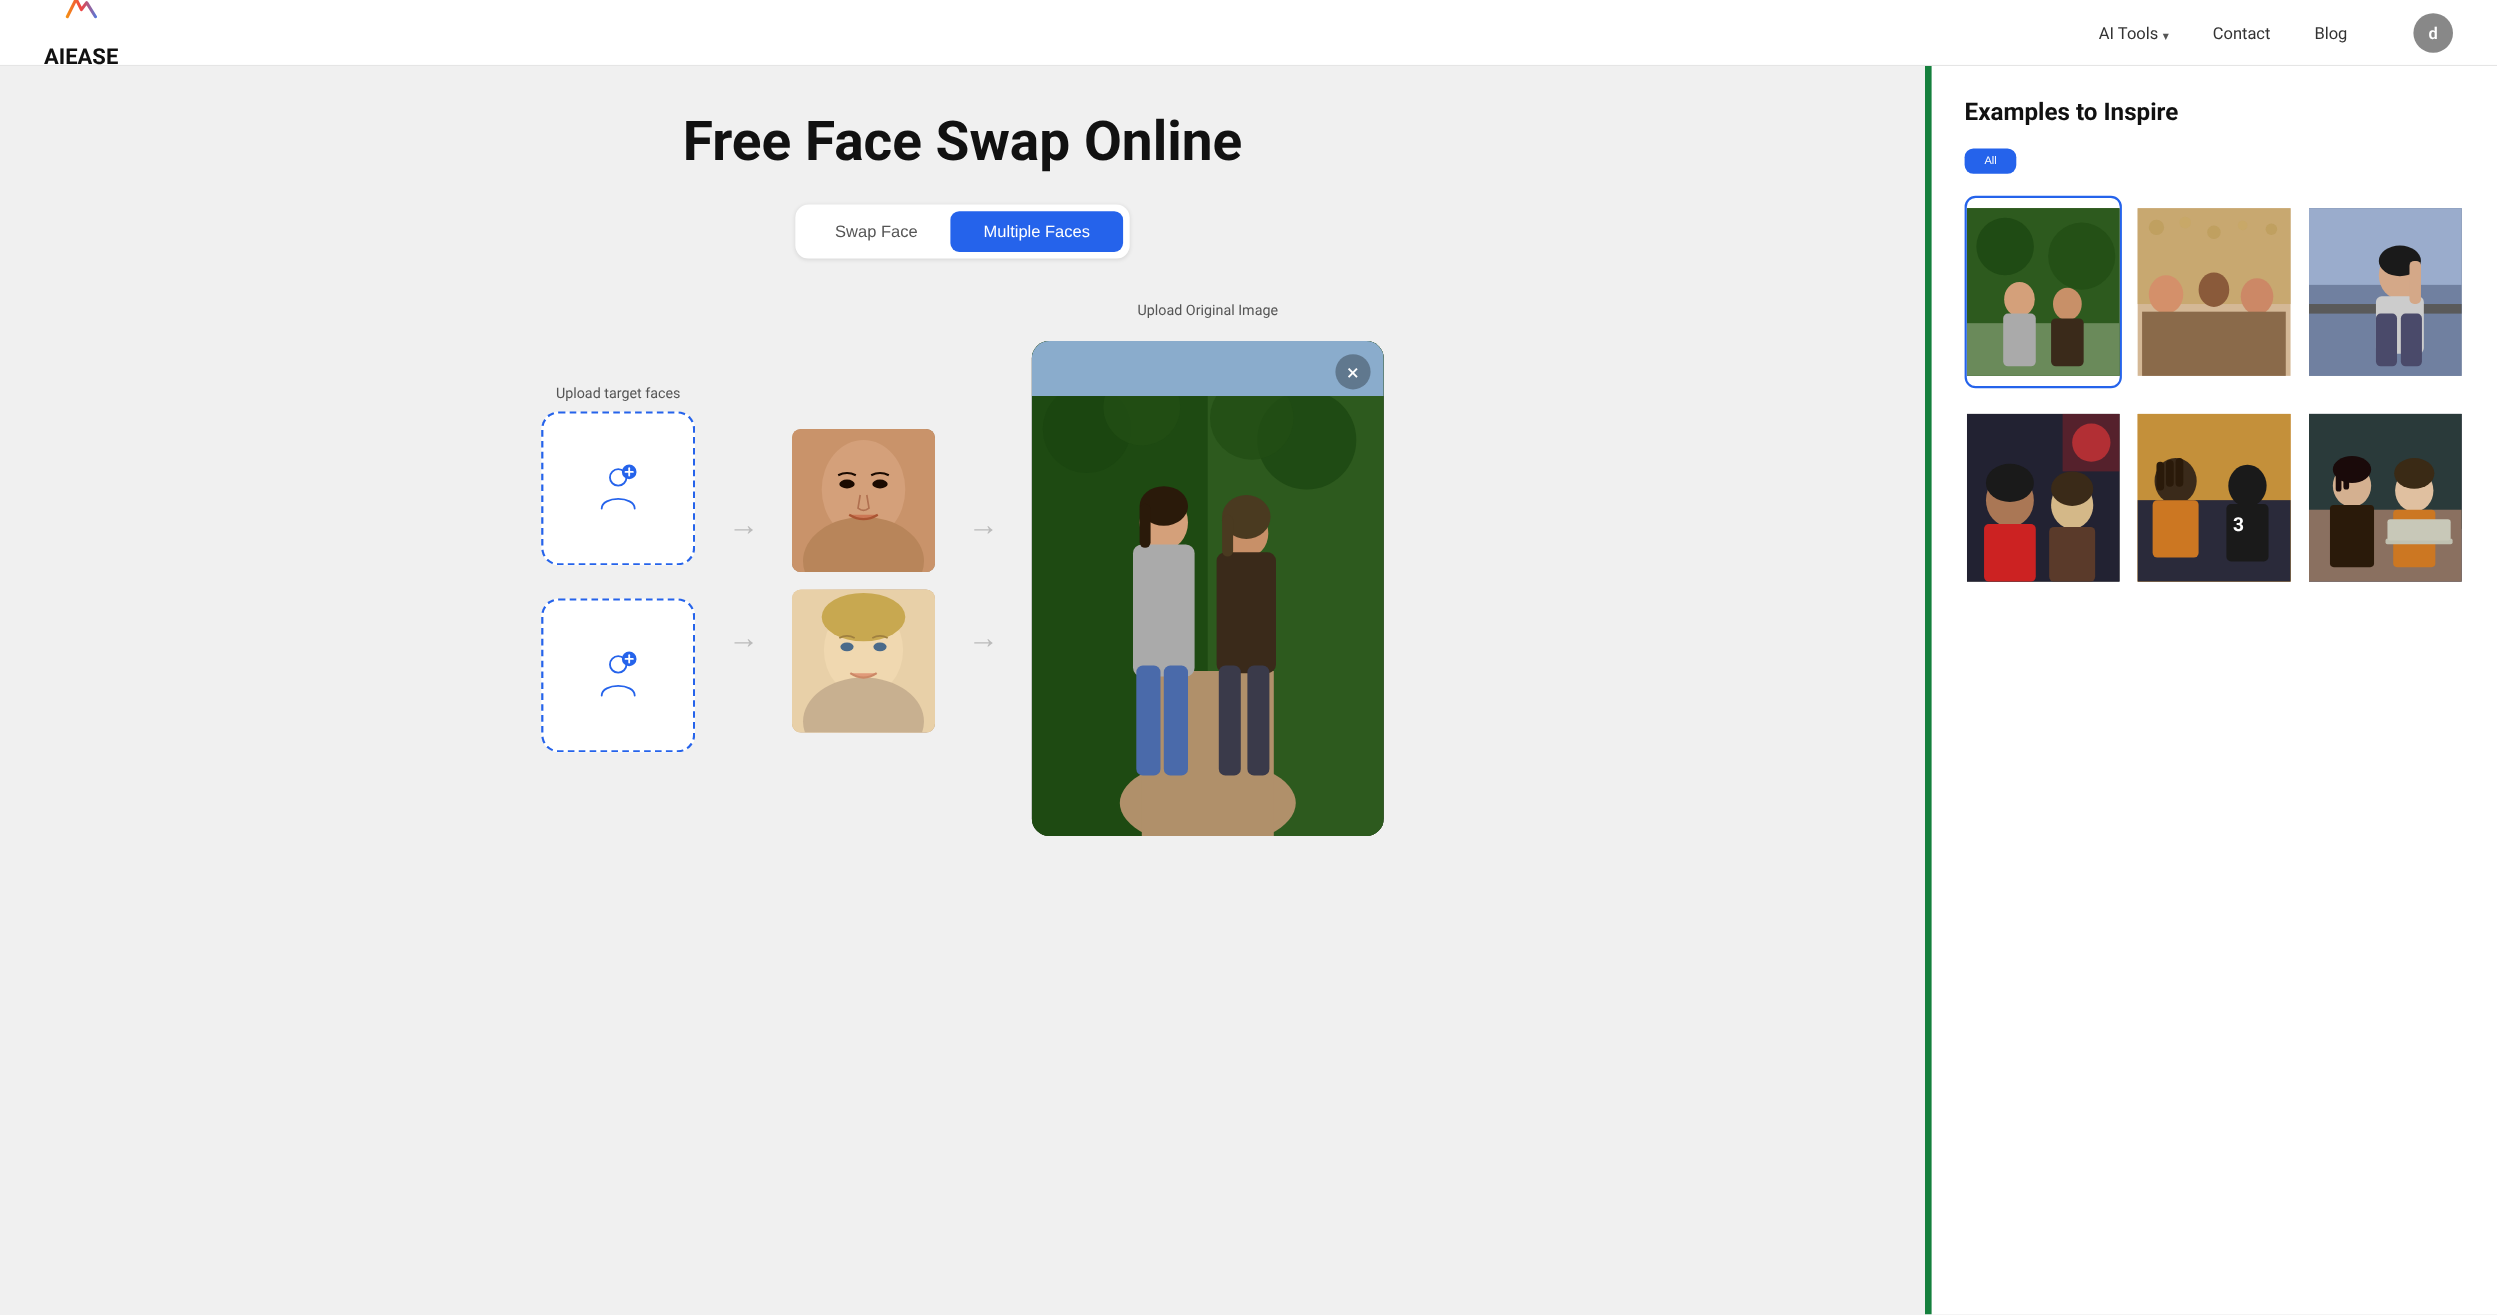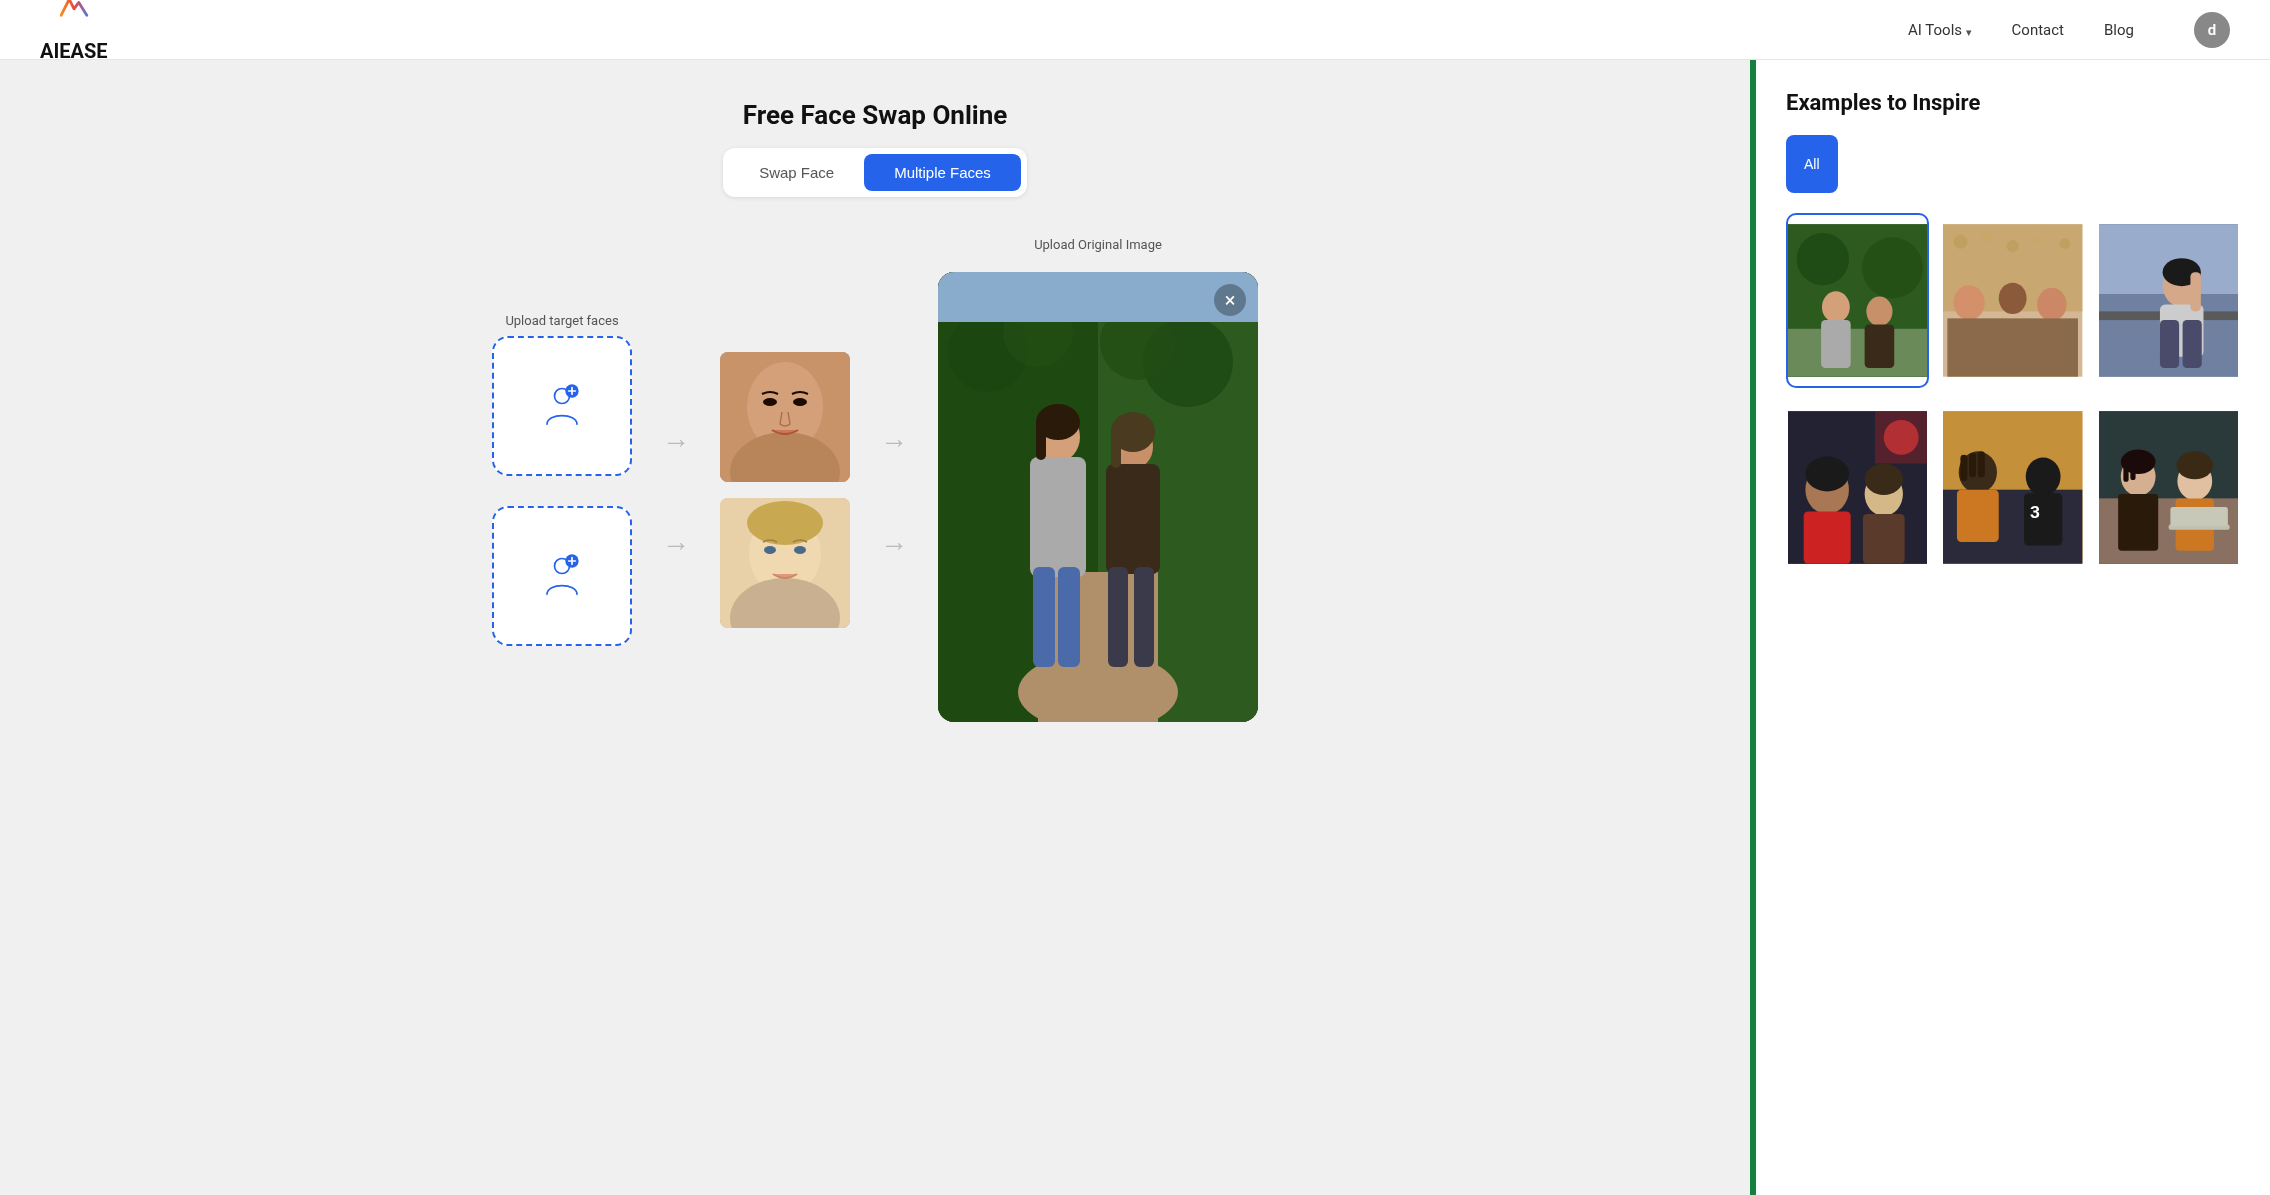--- a/index.html
+++ b/index.html
@@ -65,25 +65,25 @@
     }
 
     
     .main-area {
       flex: 1;
       padding: 40px 60px;
       background: #f0f0f0;
     }
 
     .page-title {
-      font-size: 26px;
+      font-size: 50px;
       font-weight: 700;
       text-align: center;
       color: #111;
-      margin-bottom: 18px;
+      margin-bottom: 28px;
     }
     .page-subtitle {
       text-align: center;
       color: #444;
       font-size: 15px;
       line-height: 1.6;
       max-width: 700px;
       margin: 0 auto 30px;
     }
 
@@ -245,23 +245,23 @@
       margin-bottom: 20px;
     }
 
     .filter-row {
       display: flex;
       gap: 8px;
       margin-bottom: 20px;
       flex-wrap: wrap;
     }
     .filter-btn {
-      padding: 21px 18px;
+      padding: 6px 18px;
       border-radius: 8px;
-      font-size: 14px;
+      font-size: 10px;
       font-weight: 500;
       cursor: pointer;
       border: none;
       background: #e8e8e8;
       color: #555;
     }
     .filter-btn.active {
       background: #2563eb;
       color: #fff;
     }

